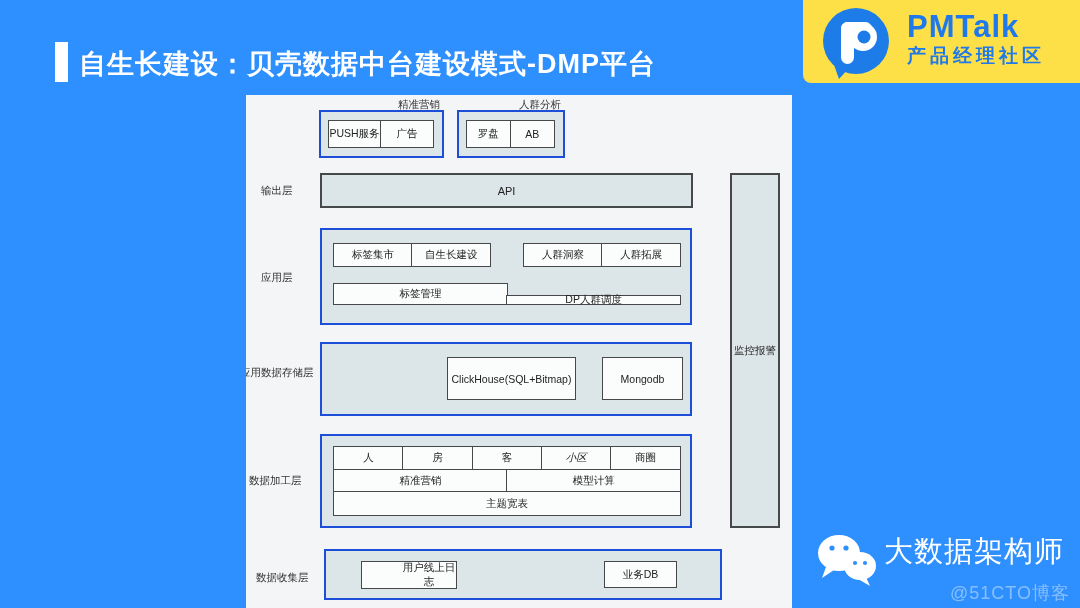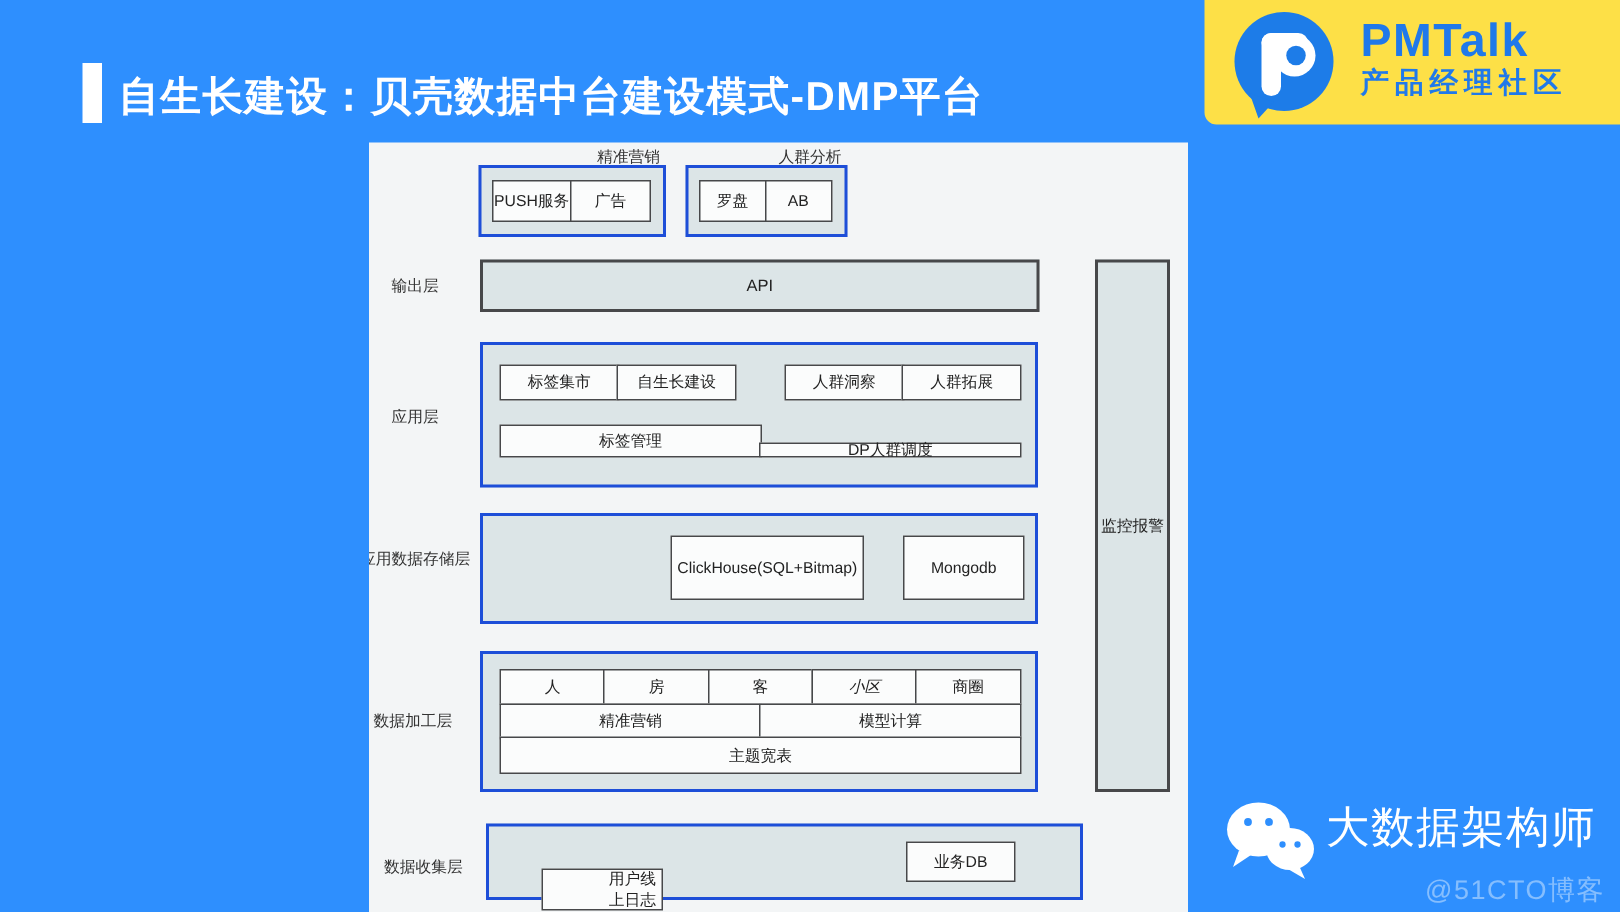--- a/index.html
+++ b/index.html
@@ -122,21 +122,21 @@
       <div class="cellrow" style="left:11px; top:32.5px; width:348px; height:24px;">
         <div class="ibox" style="flex:1;">精准营销</div>
         <div class="ibox" style="flex:1;">模型计算</div>
       </div>
       <div class="cellrow" style="left:11px; top:55px; width:348px; height:25px;border-radius:10px;">
         <div class="ibox" style="flex:1;">主题宽表</div>
       </div>
     </div>
 
     <div class="grp" style="left:78px; top:454px; width:398px; height:51px;">
-      <div class="ibox abs" style="left:35px;  top:28px; width:81px; height:28px;padding-left:40px;">用户线上日志</div>
+      <div class="ibox abs" style="left:35px;  top:10px; width:96px; height:28px;padding-left:40px;">用户线上日志</div>
       <div class="ibox abs" style="left:278px; top:10px; width:73px; height:27px;">业务DB</div>
     </div>
 
   </div>
 
   <div class="footer-account">
     <svg class="wechat-icon" viewBox="0 0 62 54">
       <ellipse cx="23" cy="21" rx="21" ry="18" fill="#ffffff"></ellipse>
       <polygon points="10,35 6,46 18,38" fill="#ffffff"></polygon>
       <circle cx="16" cy="16" r="2.6" fill="#2e8ffe"></circle>

